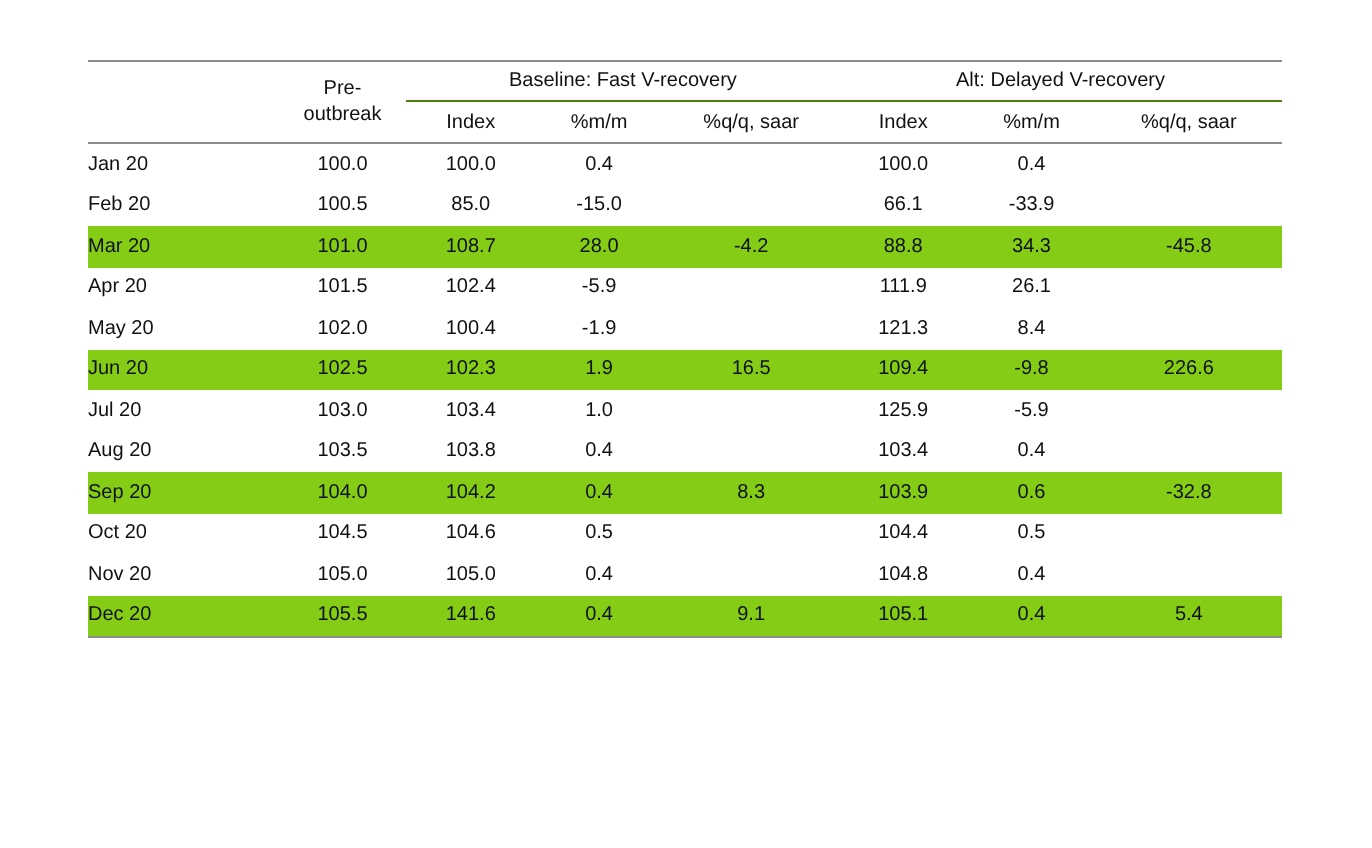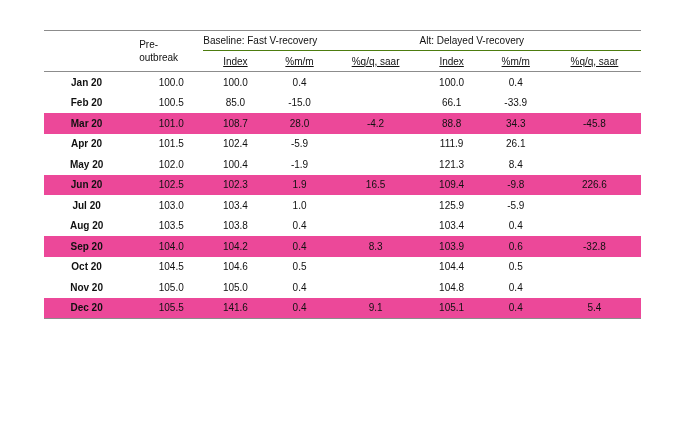--- a/index.html
+++ b/index.html
@@ -41,33 +41,32 @@
   }
   table.tbl td, table.tbl th {
     padding: 0;
     font-weight: normal;
     vertical-align: middle;
   }
   
   .hdr-group td {
     height: 19px;
     font-size: 10px;
-    text-align: left;
+    text-align: center;
     color: #111;
   }
   .hdr-group td.grp {
     border-bottom: 1px solid #4d7c0f;
   }
   .hdr-sub td {
     height: 20px;
     font-size: 10px;
     text-align: center;
     color: #111;
     padding-bottom: 2px;
-    text-decoration: underline;
   }
   .rule-top td {
     border-top: 1px solid #8c8c8c;
     height: 0;
     padding: 0;
     line-height: 0;
     font-size: 0;
   }
   .rule-mid td {
     border-top: 1px solid #8c8c8c;
@@ -82,26 +81,25 @@
     padding: 0;
     line-height: 0;
     font-size: 0;
   }
   tbody tr.data td {
     height: 20.5px;
     text-align: center;
     font-size: 10px;
   }
   tbody tr.data td.label {
-    text-align: center;
+    text-align: left;
     padding-right: 10px;
-    font-weight: bold;
   }
   tbody tr.shaded td {
-    background: #ec4899;
+    background: #84cc16;
   }
   
   col.c0 { width: 92px; }
   col.c1 { width: 62px; }
   col.c2 { width: 62px; }
   col.c3 { width: 62px; }
   col.c4 { width: 85px; }
   col.c5 { width: 62px; }
   col.c6 { width: 62px; }
   col.c7 { width: 90px; }

